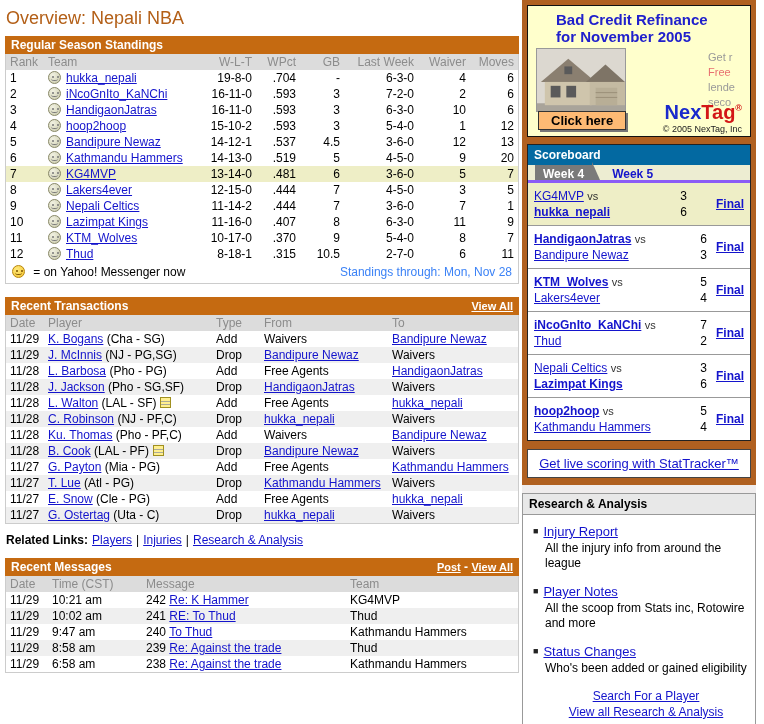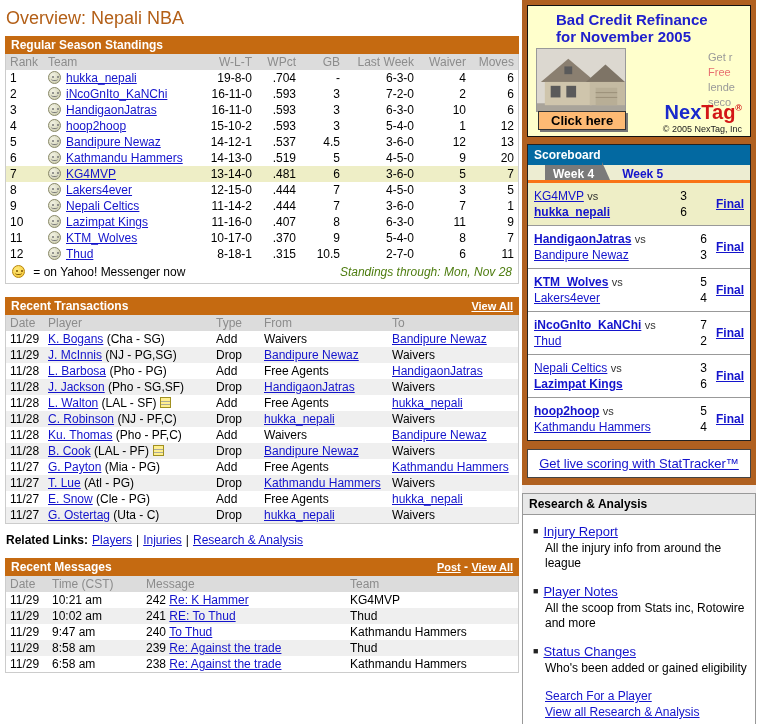--- a/index.html
+++ b/index.html
@@ -34,62 +34,62 @@
     background:#777; border-radius:50%; box-shadow:5px 0 0 #777; }
   .smiley::after { content:""; position:absolute; left:2px; bottom:2px; width:7px; height:4px;
     border-bottom:1px solid #777; border-radius:50%; }
   .smiley-yellow { background:radial-gradient(circle at 35% 30%, #FFE97A, #F4C430); border-color:#B8860B; }
   .smiley-yellow::before { background:#7A5200; box-shadow:5px 0 0 #7A5200; }
   .smiley-yellow::after { border-bottom-color:#7A5200; }
   .note-icon { display:inline-block; width:11px; height:11px; margin-left:4px; vertical-align:-1px;
     background:#FFEF8F; border:1px solid #A09020;
     background-image:linear-gradient(transparent 3px, #AA9 3px, #AA9 4px, transparent 4px, transparent 6px, #AA9 6px, #AA9 7px, transparent 7px); }
   .standings-footer { display:flex; justify-content:space-between; padding:3px 6px 4px; align-items:center; }
-  .through { font-style:italic; color:#4d7c0f; }
+  .through { color:#3b82f6; }
   .spacer { height:13px; }
   .related-links { margin:9px 1px 11px; }
   .related-links b { margin-right:4px; }
   .pipe { color:#000; margin:0 4px; }
   
   .right-col { width:234px; background:#EFECEC; }
   .brown { background:#B06020; padding:5px 5px 7px; }
   .ad { position:relative; background:#FFFFCC; border:1px solid #111; height:132px; overflow:hidden; }
   .ad-title { color:#2020CC; font-weight:bold; font-size:15px; line-height:17px; margin:5px 6px 0 28px; }
   .house-img { position:absolute; left:8px; top:42px; width:90px; height:64px; border:1px solid #999; background:#DCD8D0; }
   .ad-right-text { position:absolute; right:0; top:44px; width:42px; overflow:hidden;
     color:#999; font-size:11px; line-height:15px; white-space:nowrap; }
   .ad-free { color:#E87070; }
   .click-btn { position:absolute; left:10px; bottom:6px; background:#fdba74; border:1px solid #333;
     box-shadow:2px 2px 0 #777; font-weight:bold; font-size:13px; padding:1px 12px; cursor:pointer; }
   .nextag { position:absolute; right:8px; bottom:14px; font-size:20px; font-weight:bold; line-height:20px; }
   .nex { color:#1A2ACC; } .tag { color:#D31616; } .reg { color:#D31616; font-size:9px; vertical-align:super; }
   .ad-copy { position:absolute; right:8px; bottom:2px; font-size:9px; color:#222; }
   .sb-box { border:1px solid #222; margin-top:7px; background:#fff; }
   .sb-header { background:#0369a1; color:#fff; font-weight:bold; padding:3px 6px; font-size:12px; }
-  .sb-tabs { display:flex; align-items:stretch; background:#EDEDD2; border-bottom:3px solid #f97316; padding-left:17px; height:18px; }
+  .sb-tabs { display:flex; align-items:stretch; background:#EDEDD2; border-bottom:3px solid #8b5cf6; padding-left:7px; height:18px; }
   .tab { font-weight:bold; padding:2px 8px; cursor:pointer; }
   .tab-active { background:#7A7A7A; color:#fff; position:relative; margin-right:12px; }
   .tab-active::after { content:""; position:absolute; right:-8px; bottom:0; width:0; height:0;
     border-bottom:18px solid #7A7A7A; border-right:8px solid transparent; }
   .tab-inactive { color:#1414CC; }
   .match { display:flex; align-items:center; padding:5px 6px; border-top:1px solid #999; }
   .match:first-child { border-top:none;gap:20px; }
   .match.hl { background:#EEEEC6; }
   .match-teams { flex:1; line-height:16px; overflow:hidden; }
   .vs { color:#333; font-size:11px; }
   .match-scores { width:14px; text-align:right; line-height:16px; margin-right:9px; }
   .stattracker { background:#fff; border:1px solid #444; margin-top:8px; text-align:center; padding:6px 2px; font-size:13px; }
   .info-box { border:1px solid #999; background:#fff; margin-top:8px; }
   .info-header { background:#E8E8E8; border-bottom:1px solid #999; font-weight:bold; padding:3px 6px; }
   .info-content { padding:9px 8px 8px 10px; }
   .info-item { margin-bottom:13px; }
   .bullet { color:#222; font-size:9px; vertical-align:2px; margin-right:5px; }
   .info-item a { font-size:13px; }
   .info-desc { margin:2px 0 0 12px; line-height:15px; white-space:normal; }
-  .info-links a { display:block; margin:2px 0 2px 12px; }
+  .info-links a { display:block; margin:2px 0 2px 12px;text-align:center; }
   .bold-link { font-weight:bold; }
 </style>
 </head>
 <body>
 
 <div class="page">
 
   <div class="left-col">
     <div class="page-title">Overview: Nepali NBA</div>
 

